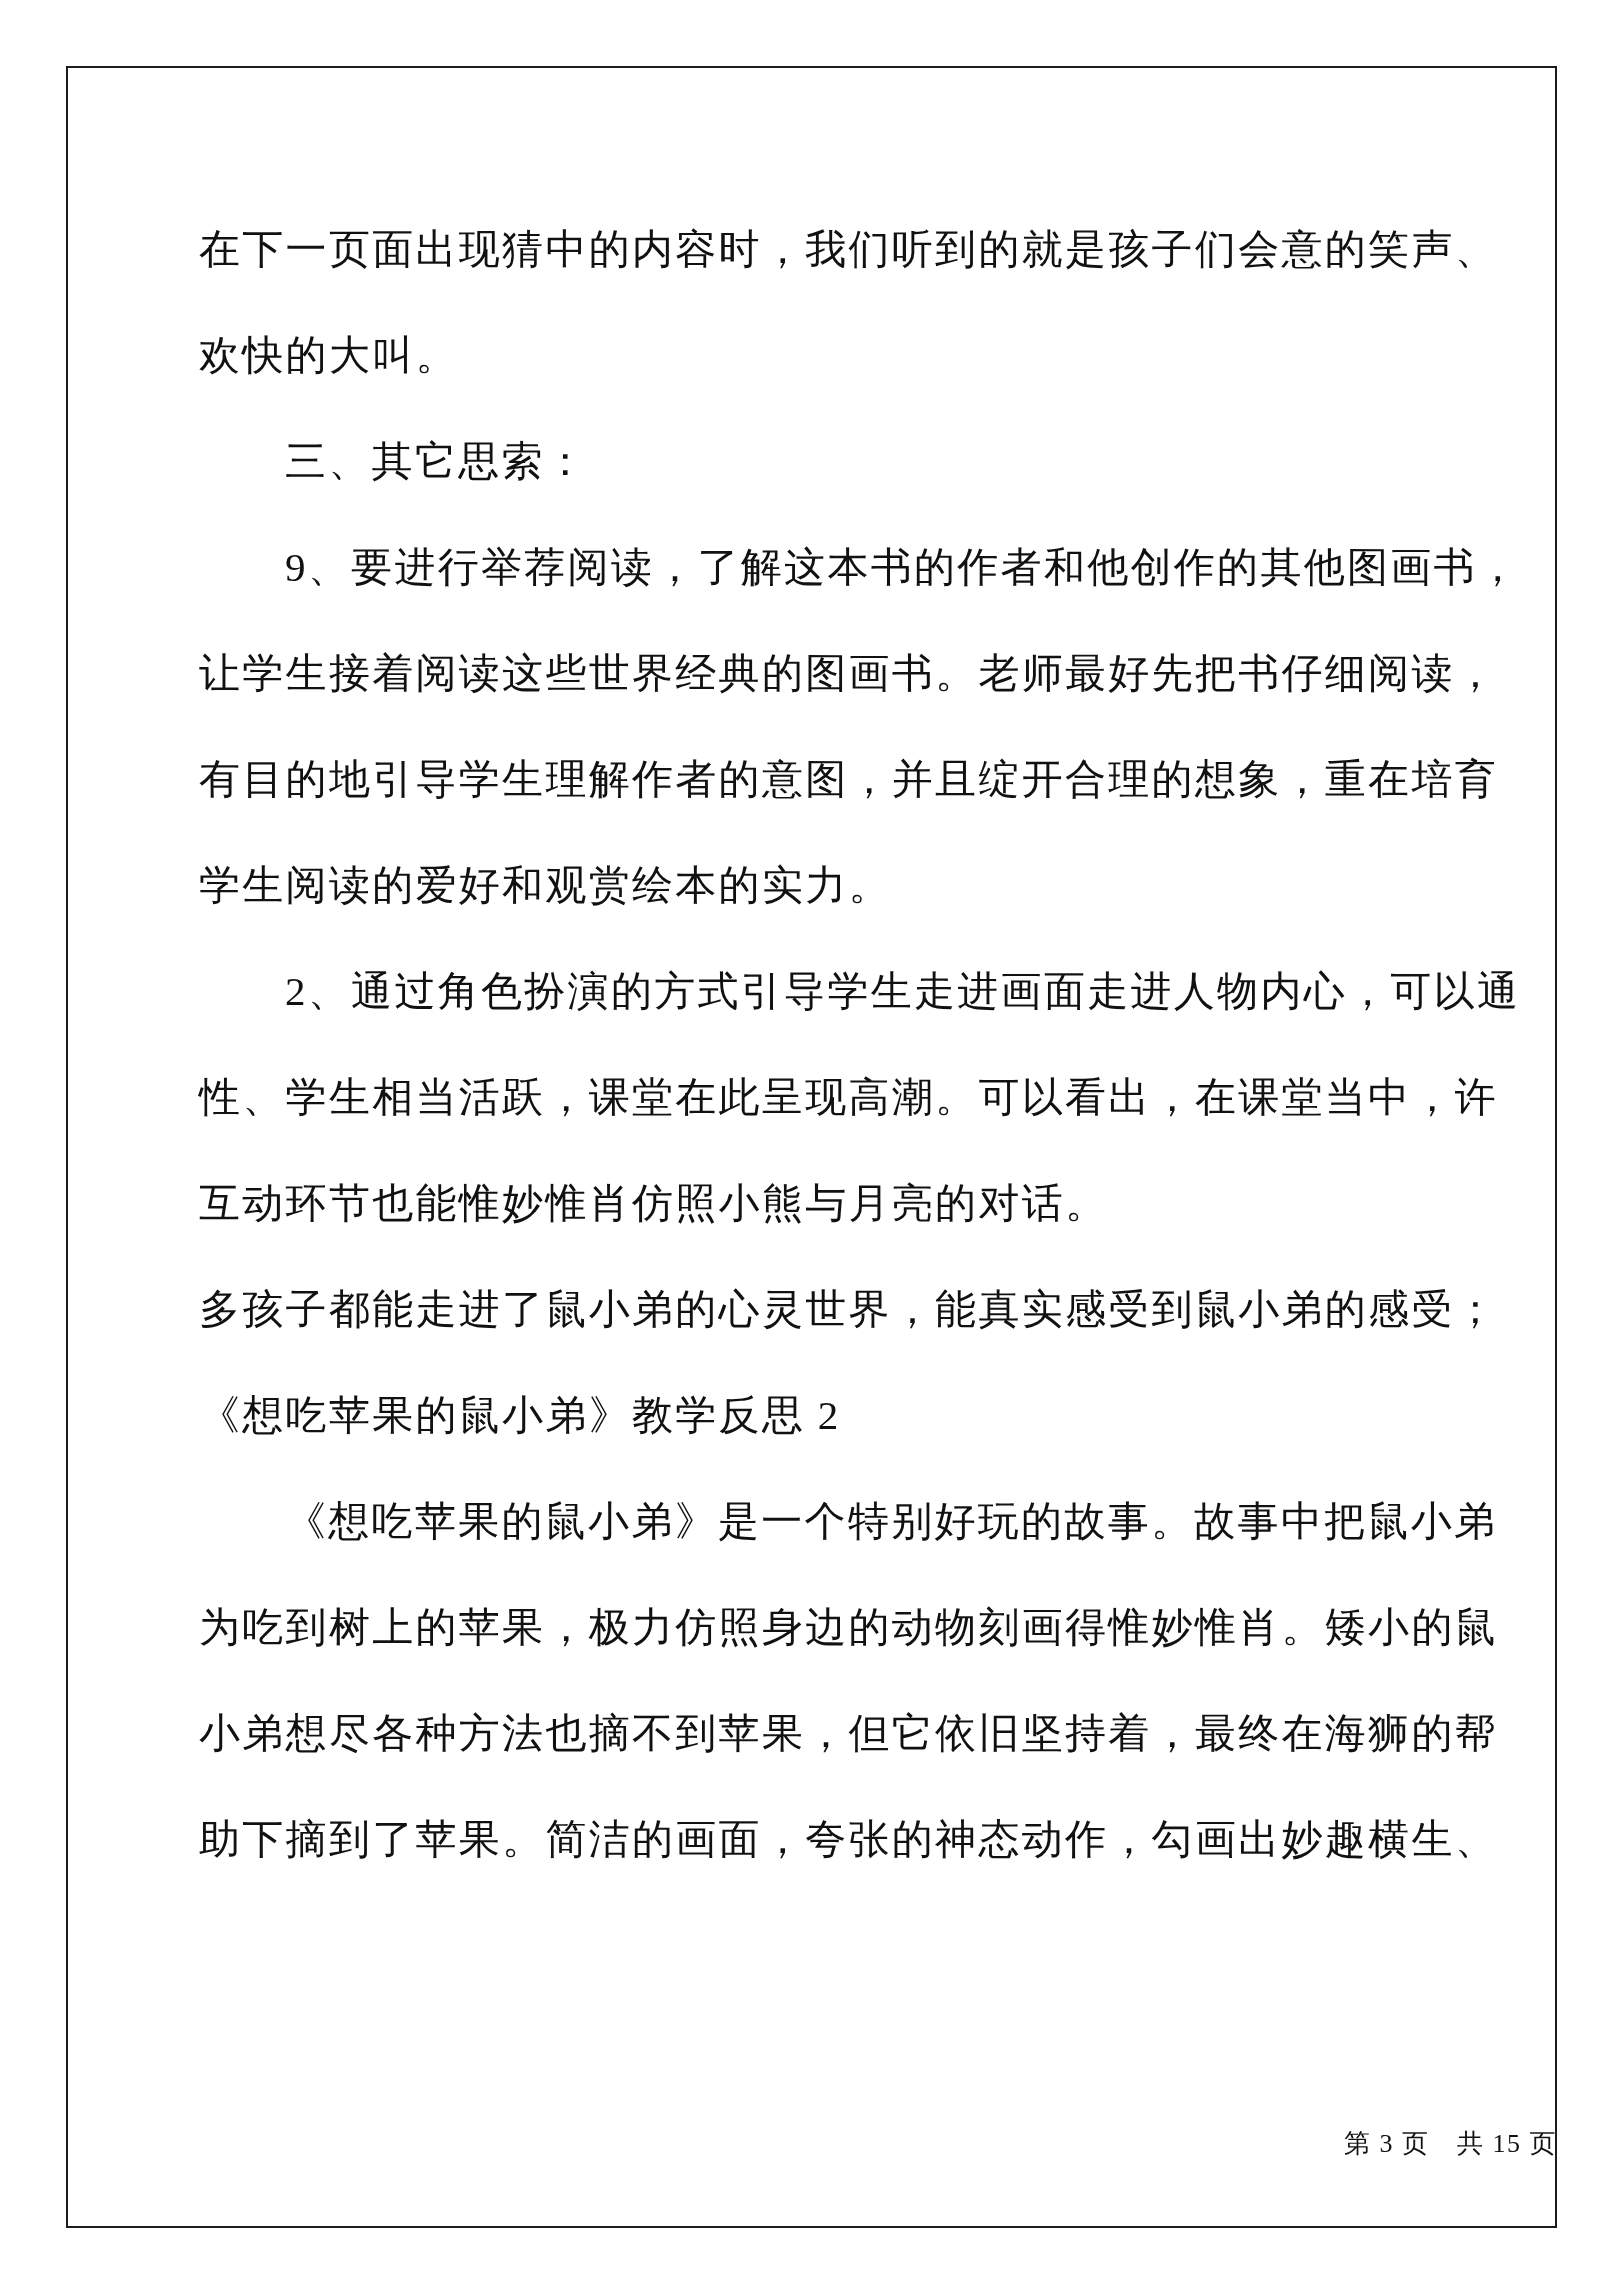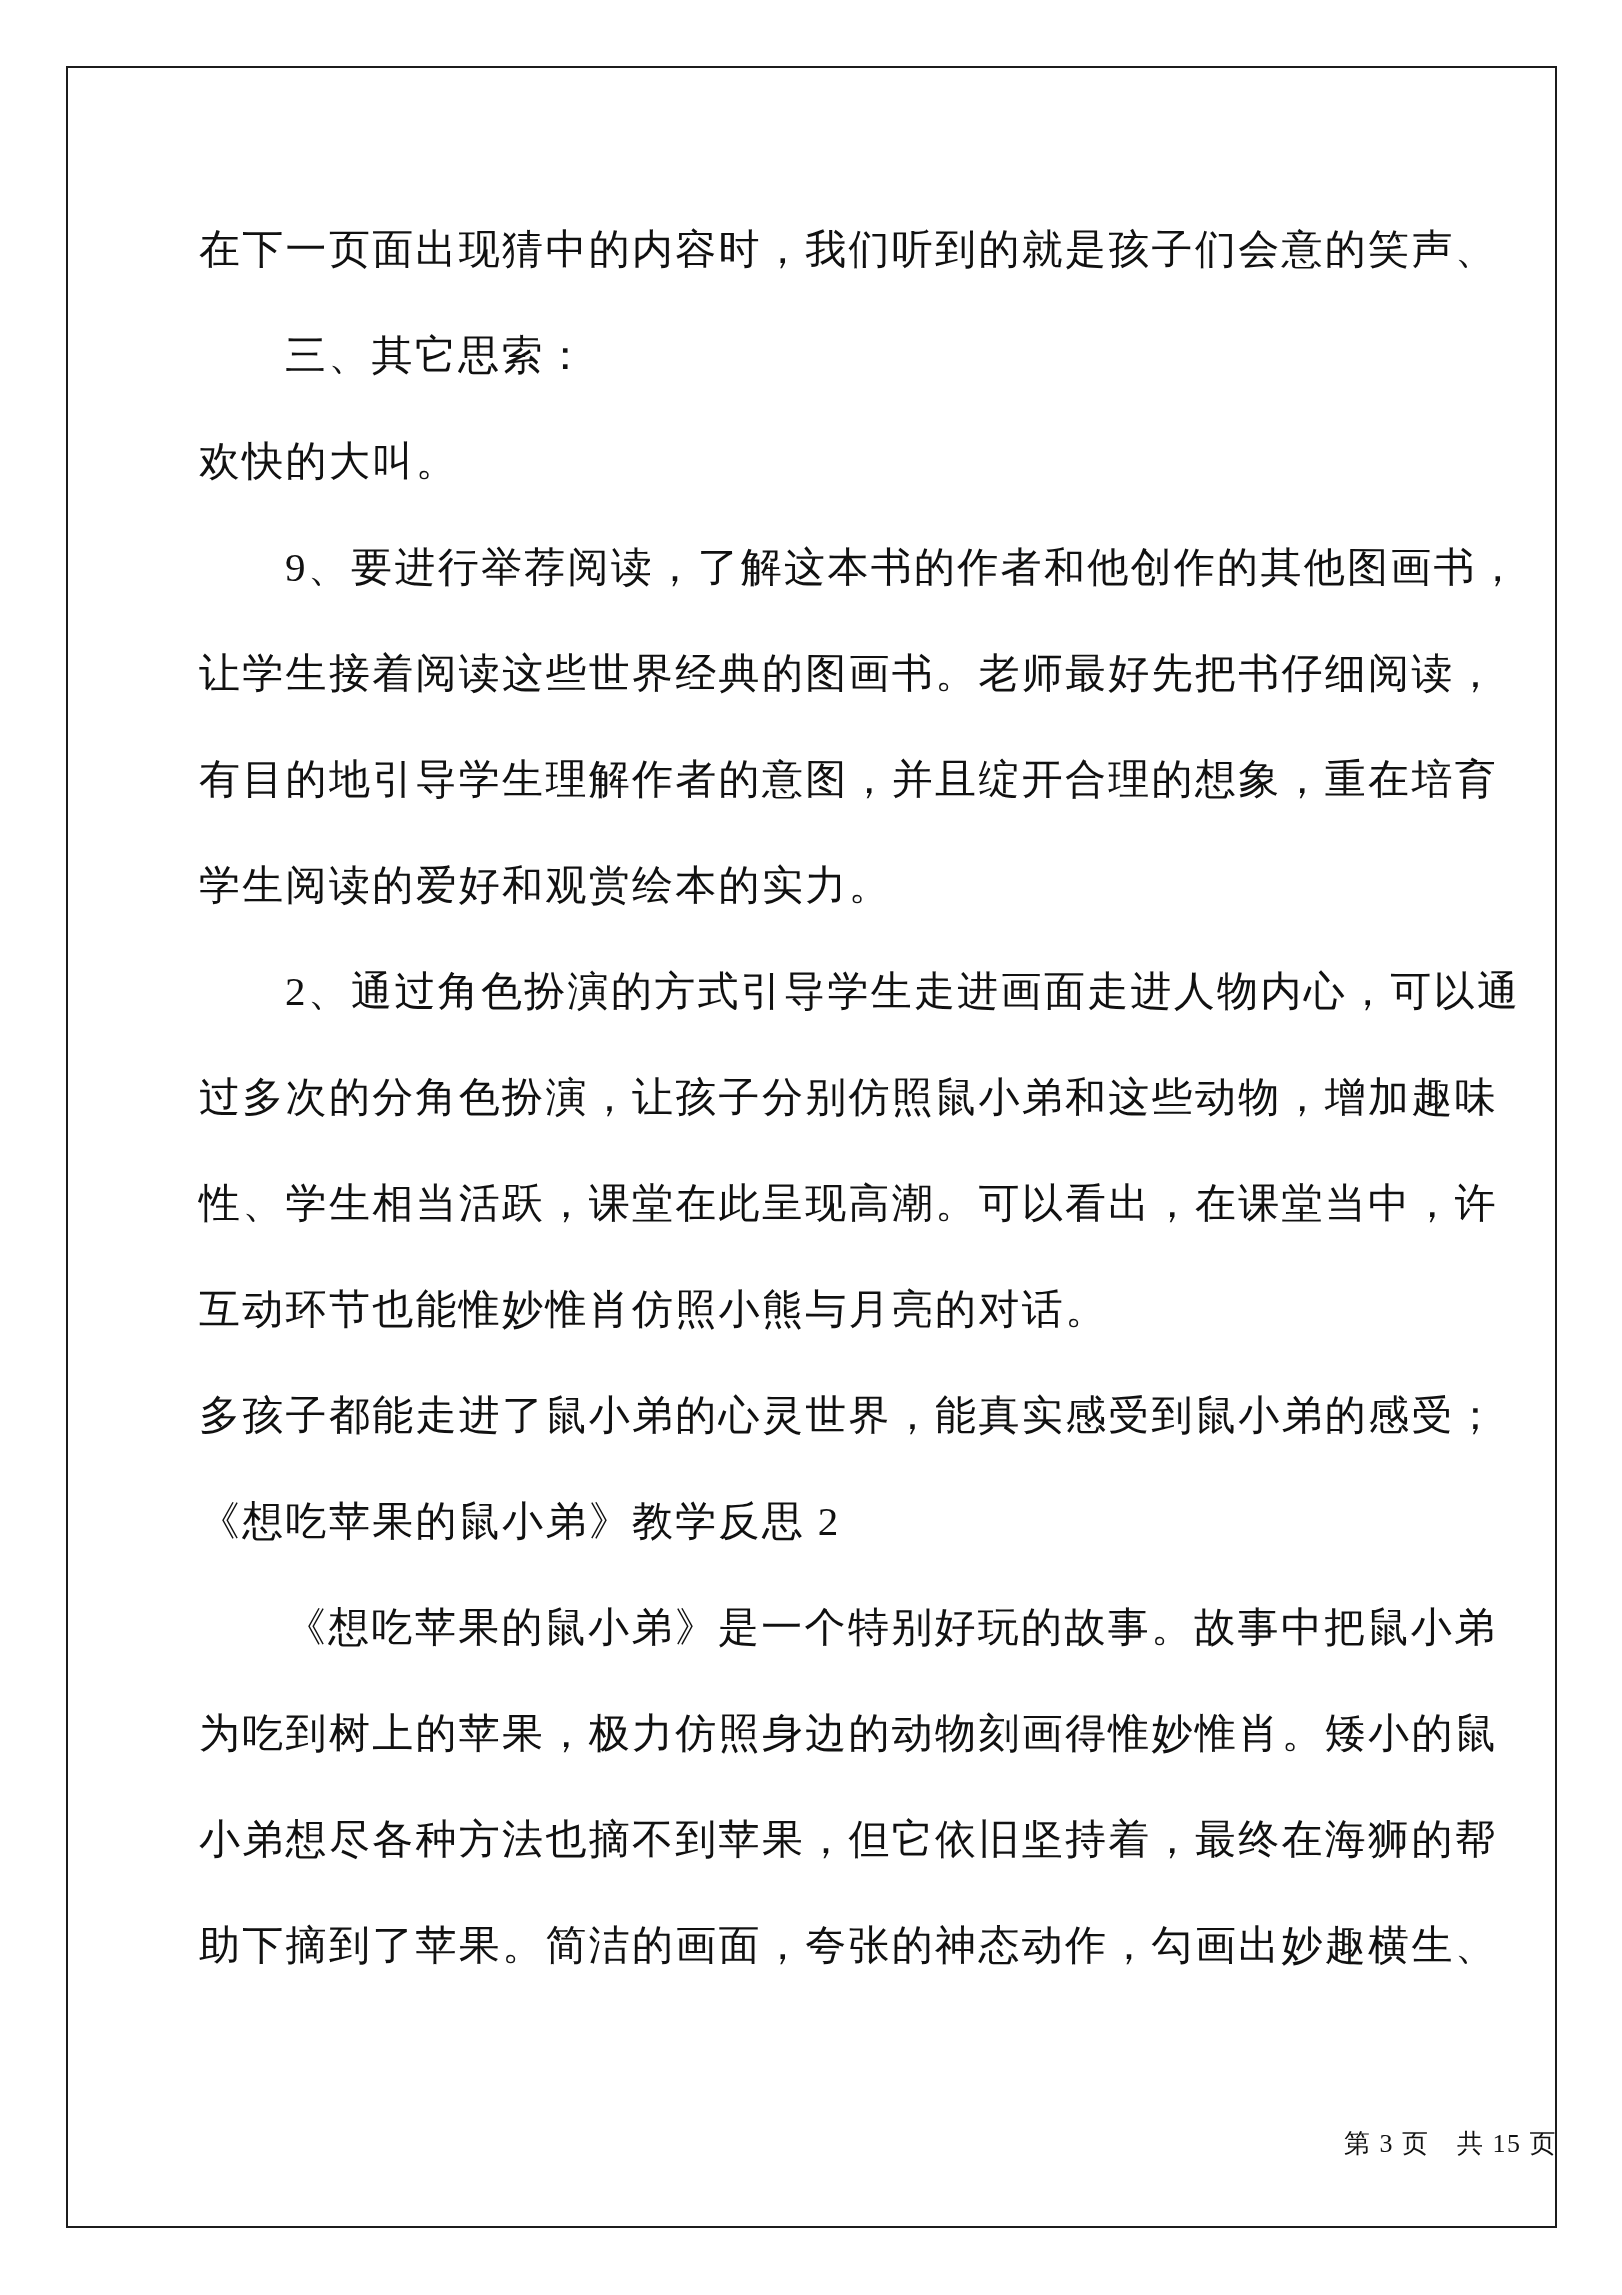--- a/index.html
+++ b/index.html
@@ -53,28 +53,27 @@
     letter-spacing: 1.5px;
   }
 </style>
 </head>
 <body>
 
 <div class="sheet">
   <div class="page-border"></div>
   <div class="doc-body">
       <div class="line">在下一页面出现猜中的内容时，我们听到的就是孩子们会意的笑声、</div>
+      <div class="line">欢快的大叫。</div>
       <div class="line indent">三、其它思索：</div>
-      <div class="line">欢快的大叫。</div>
       <div class="line indent">9、要进行举荐阅读，了解这本书的作者和他创作的其他图画书，</div>
       <div class="line">让学生接着阅读这些世界经典的图画书。老师最好先把书仔细阅读，</div>
       <div class="line">有目的地引导学生理解作者的意图，并且绽开合理的想象，重在培育</div>
       <div class="line">学生阅读的爱好和观赏绘本的实力。</div>
       <div class="line indent">2、通过角色扮演的方式引导学生走进画面走进人物内心，可以通</div>
-      <div class="line">过多次的分角色扮演，让孩子分别仿照鼠小弟和这些动物，增加趣味</div>
       <div class="line">性、学生相当活跃，课堂在此呈现高潮。可以看出，在课堂当中，许</div>
       <div class="line">互动环节也能惟妙惟肖仿照小熊与月亮的对话。</div>
       <div class="line">多孩子都能走进了鼠小弟的心灵世界，能真实感受到鼠小弟的感受；</div>
       <div class="line">《想吃苹果的鼠小弟》教学反思 2</div>
       <div class="line indent">《想吃苹果的鼠小弟》是一个特别好玩的故事。故事中把鼠小弟</div>
       <div class="line">为吃到树上的苹果，极力仿照身边的动物刻画得惟妙惟肖。矮小的鼠</div>
       <div class="line">小弟想尽各种方法也摘不到苹果，但它依旧坚持着，最终在海狮的帮</div>
       <div class="line">助下摘到了苹果。简洁的画面，夸张的神态动作，勾画出妙趣横生、</div>
     </div>
   <div class="page-footer">

